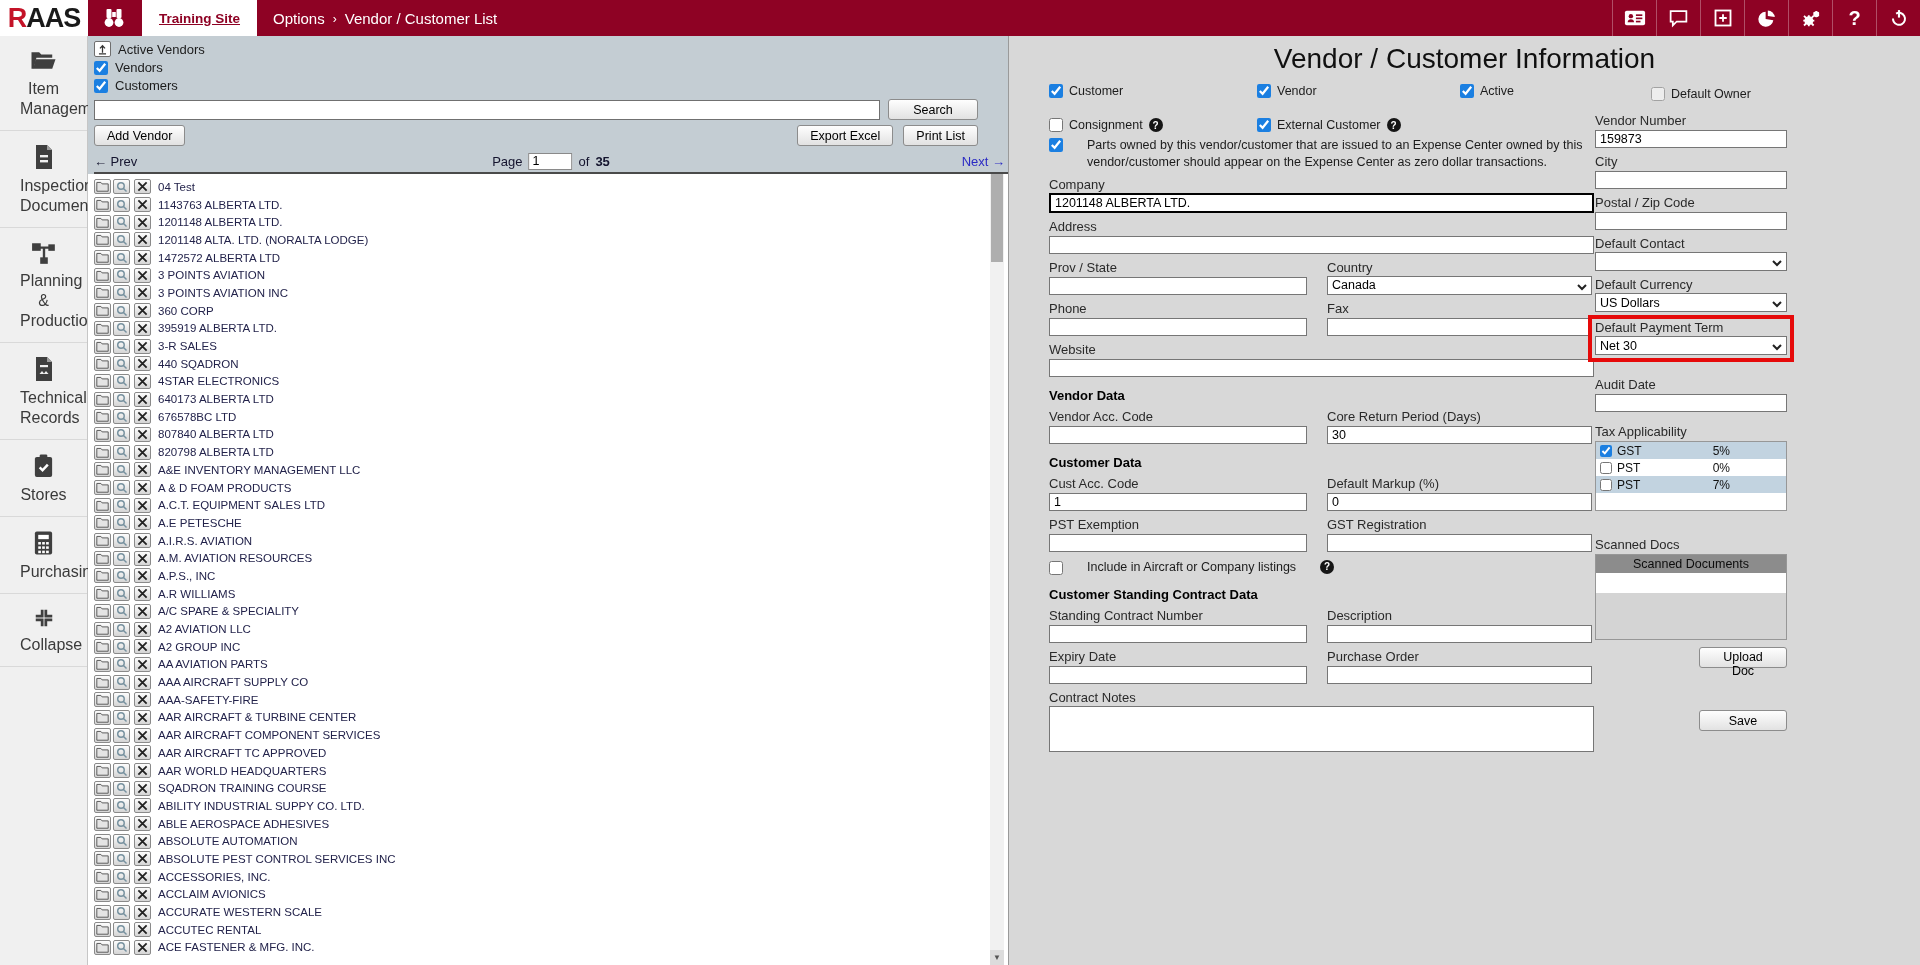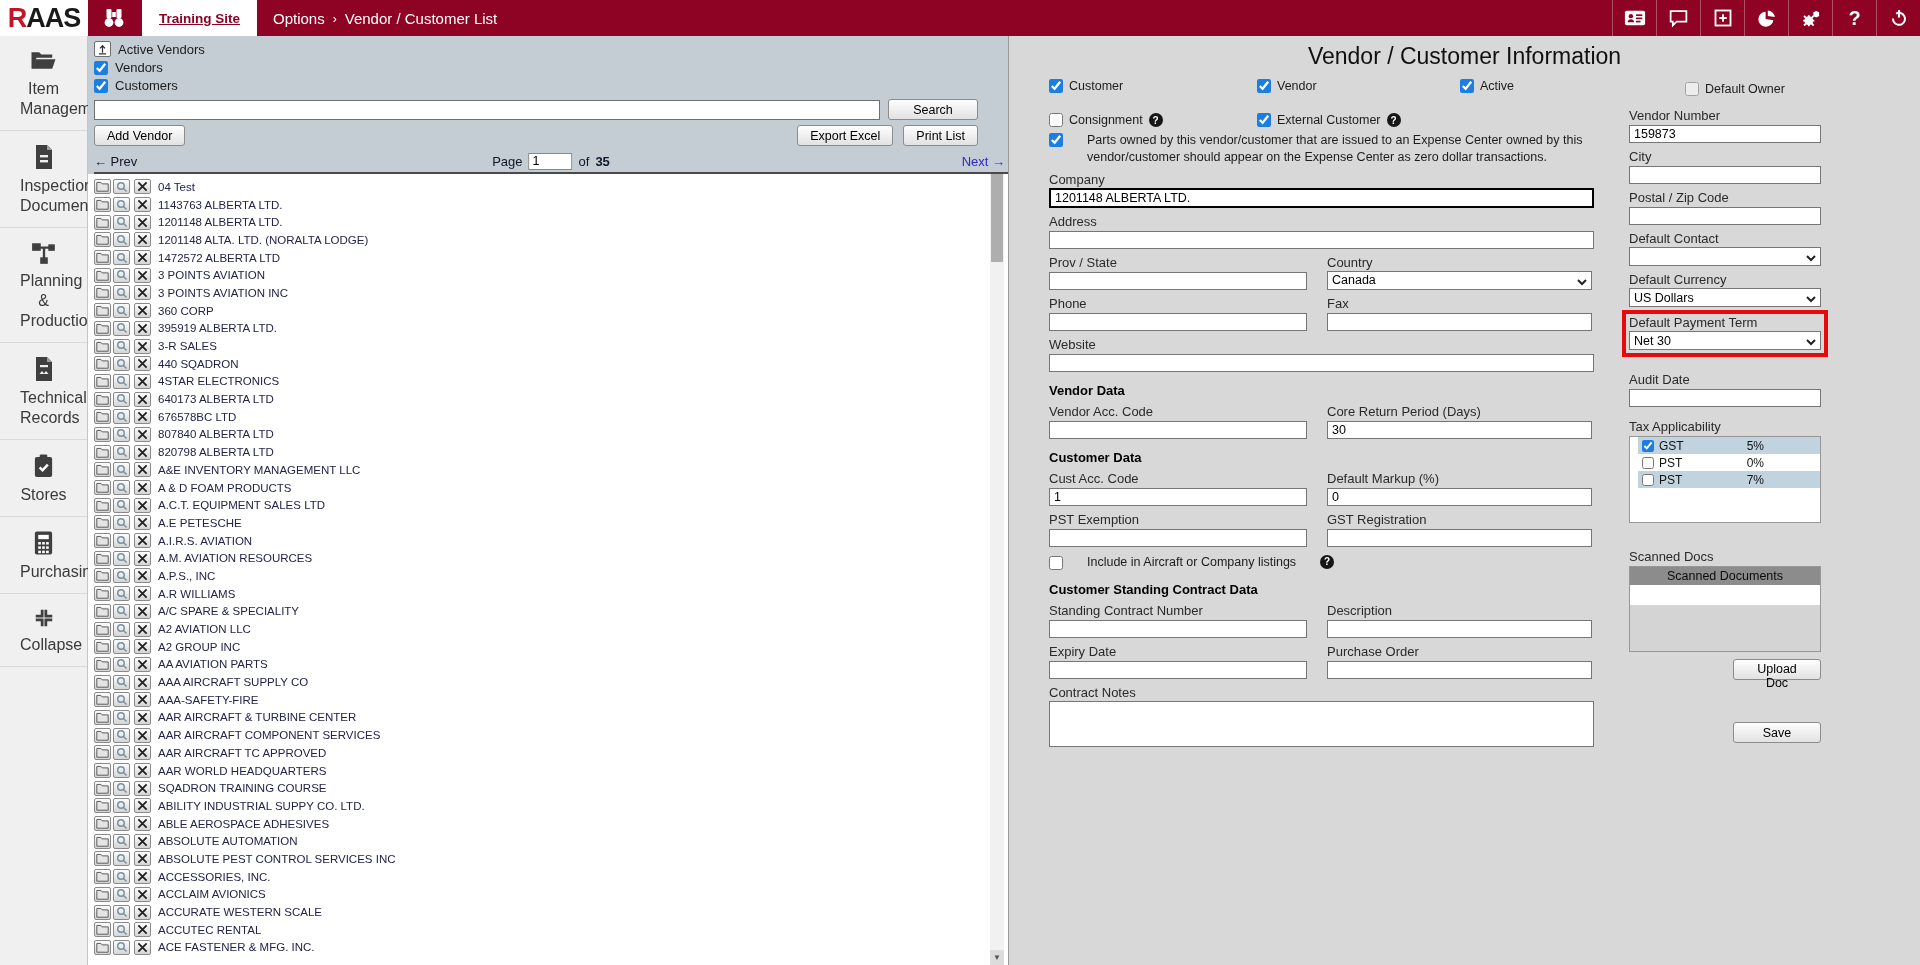--- a/index.html
+++ b/index.html
@@ -66,24 +66,24 @@
   .vname { margin-left:5px; font-size:11.5px; color:#23234b; cursor:pointer; white-space:nowrap; }
 
   .vscroll { position:absolute; top:138px; right:4px; width:14px; bottom:0; background:#f1f1f1; }
   .vthumb { position:absolute; top:0; left:1px; right:1px; height:88px; background:#aeaeae; cursor:pointer; }
   .varrow { position:absolute; bottom:0; left:0; right:0; height:15px; background:#dcdcdc;
             font-size:8px; color:#555; text-align:center; line-height:15px; cursor:pointer; }
 
   
   .form-panel { position:absolute; top:36px; left:1008px; right:0; bottom:0; background:#d8d8d8;
                 border-left:1px solid #9a9a9a; overflow:hidden; }
-  .form-title { text-align:center; font-size:23px; font-weight:400; color:#101010; margin:7px 0 9px; }
+  .form-title { text-align:center; font-size:28px; font-weight:400; color:#101010; margin:7px 0 9px; }
   .form-cols { display:flex; padding-left:40px; }
   .form-main { width:545px; }
-  .form-side { width:192px; margin-left:35px; }
+  .form-side { width:192px; margin-left:1px; }
 
   .cb-grid { display:grid; grid-template-columns:208px 203px 1fr; row-gap:20px; }
   .cb-item { display:flex; align-items:center; gap:6px; font-size:12.5px; color:#1c1c1c; }
   .helpdot { width:14px; height:14px; border-radius:50%; background:#161616; color:#fff; font-size:10px;
              font-weight:bold; display:inline-flex; align-items:center; justify-content:center; }
   .parts-row { display:flex; gap:24px; margin-top:5px; font-size:12.5px; color:#1c1c1c; width:540px;
                line-height:1.35; align-items:flex-start; }
   .parts-row input { flex:0 0 auto; margin-top:1px; }
 
   .flabel { font-size:13px; color:#2a2a2a; margin:6px 0 1px; }
@@ -98,21 +98,21 @@
          align-items:center; padding:0 18px 0 4px; font-size:12.5px; cursor:pointer; }
   .sel svg { position:absolute; right:3px; top:4px; }
 
   .side-owner { display:flex; align-items:center; gap:6px; font-size:12.5px; color:#1c1c1c;
                 margin:3px 0 12px 56px; }
   .side-owner input { opacity:.55; }
   .red-box { border:4px solid #e60a0a; padding:1px 3px 3px; margin:3px -7px 0 -7px; }
   .red-box .flabel { margin-top:0; }
   .mt14 { margin-top:15px; }
 
-  .tax-box { border:1px solid #979797; background:#fff; height:87px; margin-top:2px; overflow:hidden;padding-left:8px; }
+  .tax-box { border:1px solid #979797; background:#fff; height:70px; margin-top:2px; overflow:hidden; }
   .tax-row { display:flex; align-items:center; height:17px; padding:0 4px; font-size:12px; color:#111; }
   .tax-row.hl { background:#c2d3e0; }
   .tax-row input { width:12px; height:12px; margin-right:5px; }
   .tax-rate { margin-left:auto; padding-right:52px; }
 
   .scan-box { border:1px solid #979797; height:86px; margin-top:2px; background:#d4d4d4; overflow:hidden; }
   .scan-head { background:#8c8c8c; color:#0c0c0c; font-size:12.5px; text-align:center; height:18px;
                line-height:18px; cursor:default; }
   .scan-row { background:#fff; height:20px; }
   .right-align { text-align:right; }

